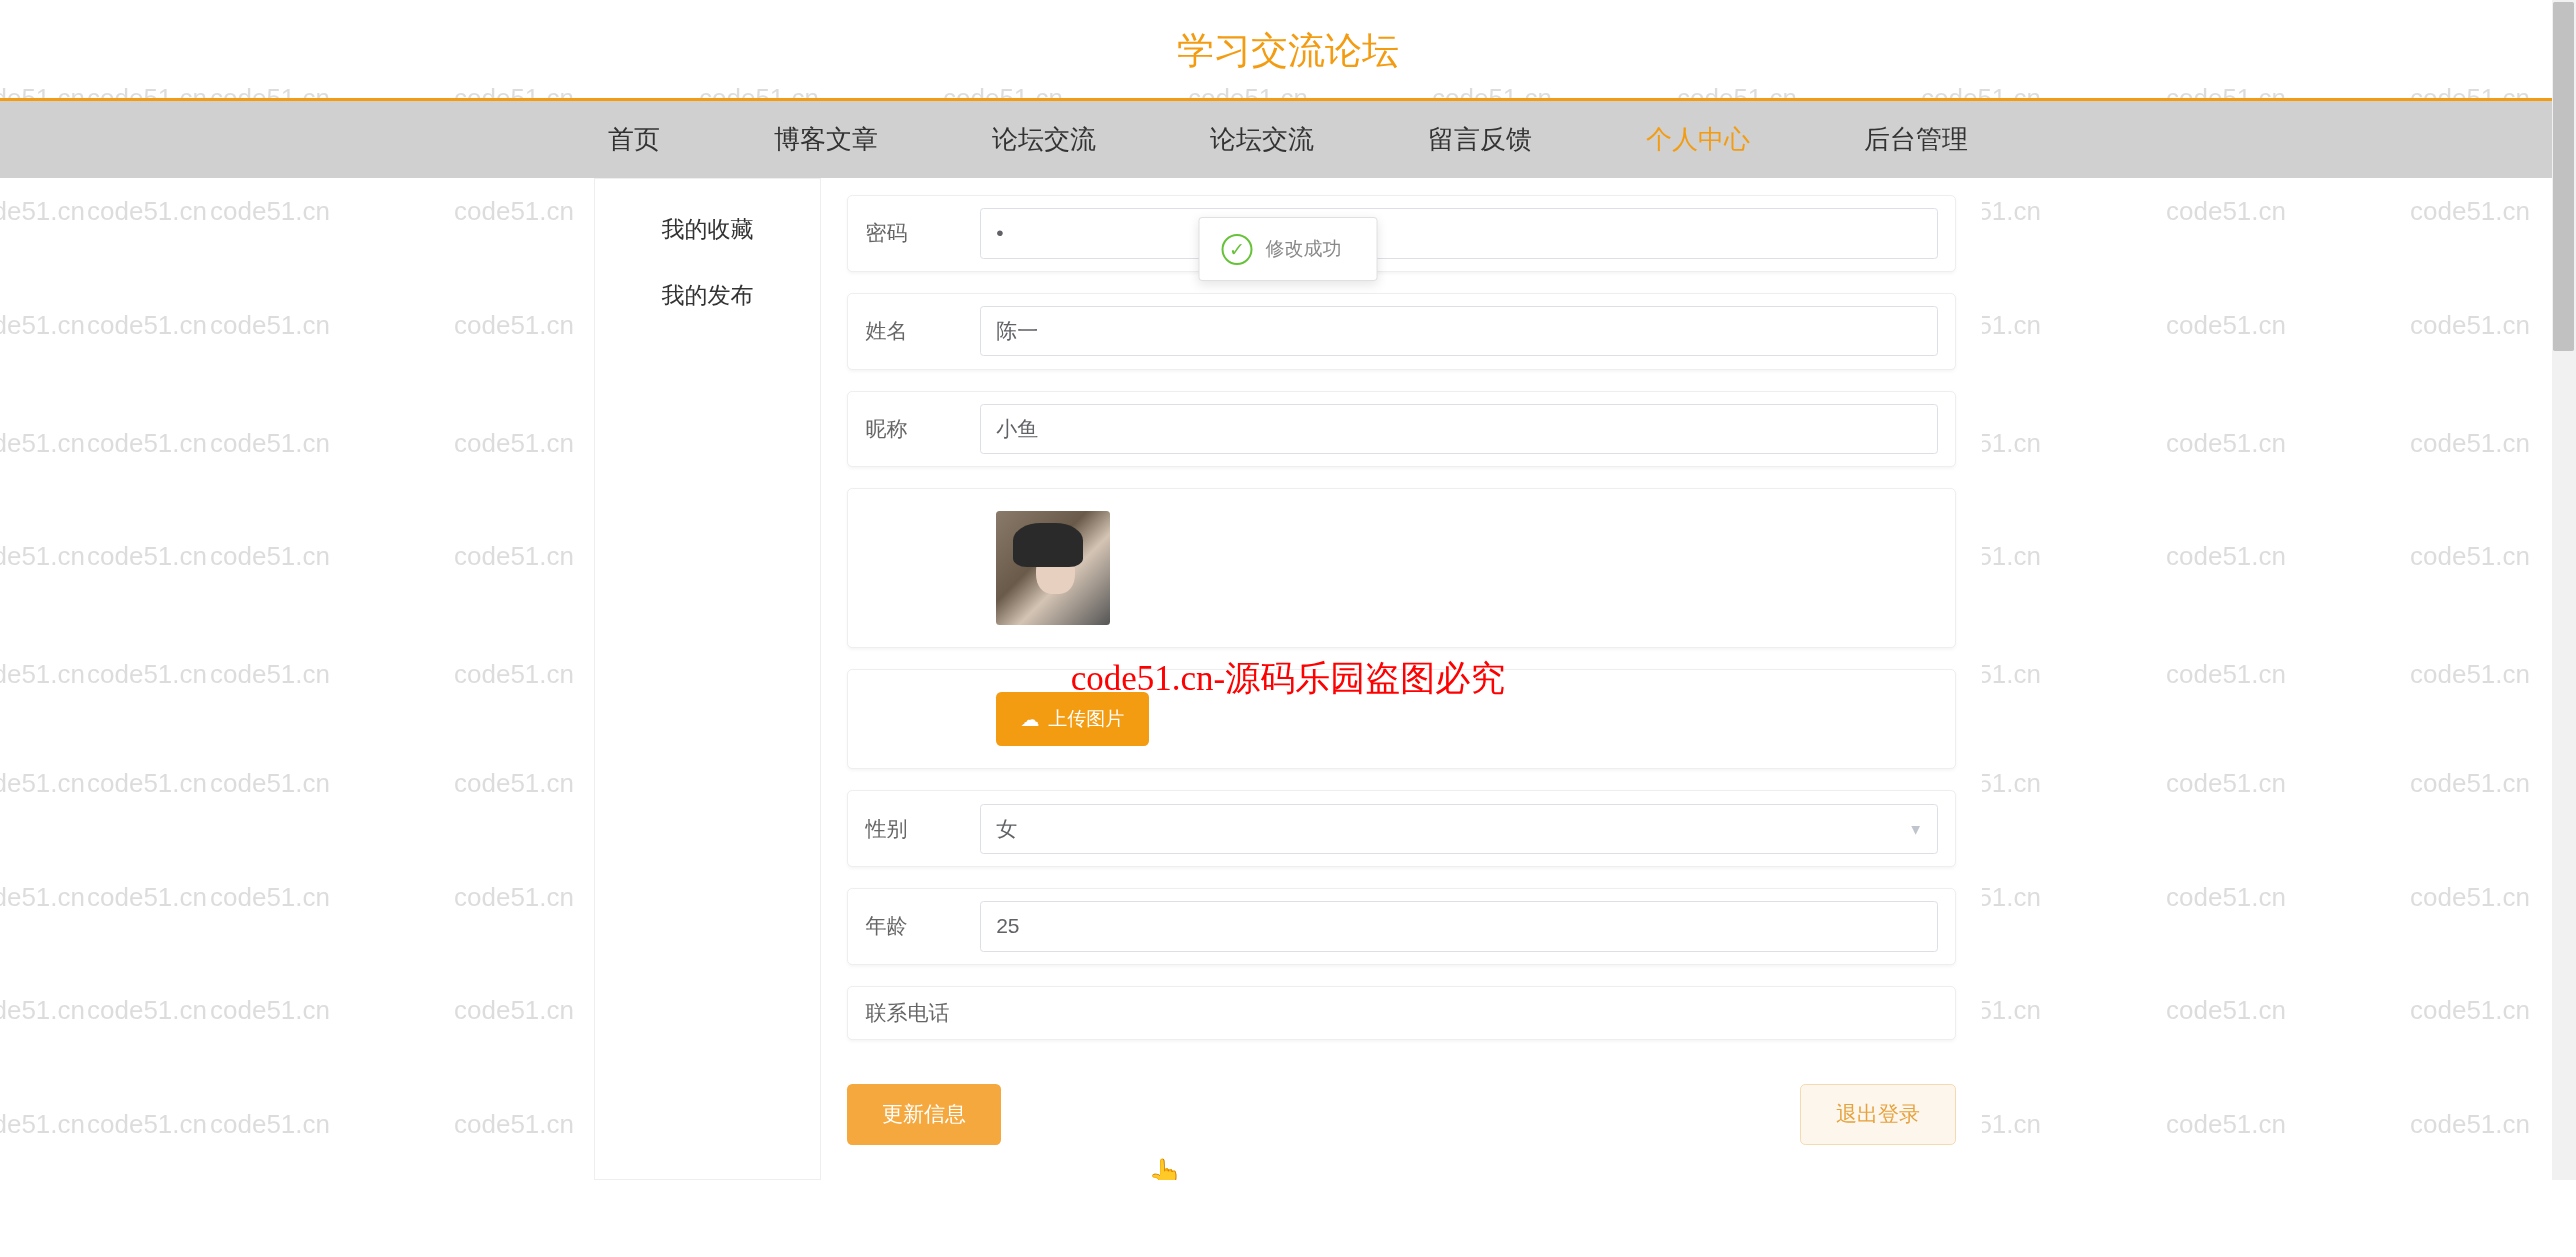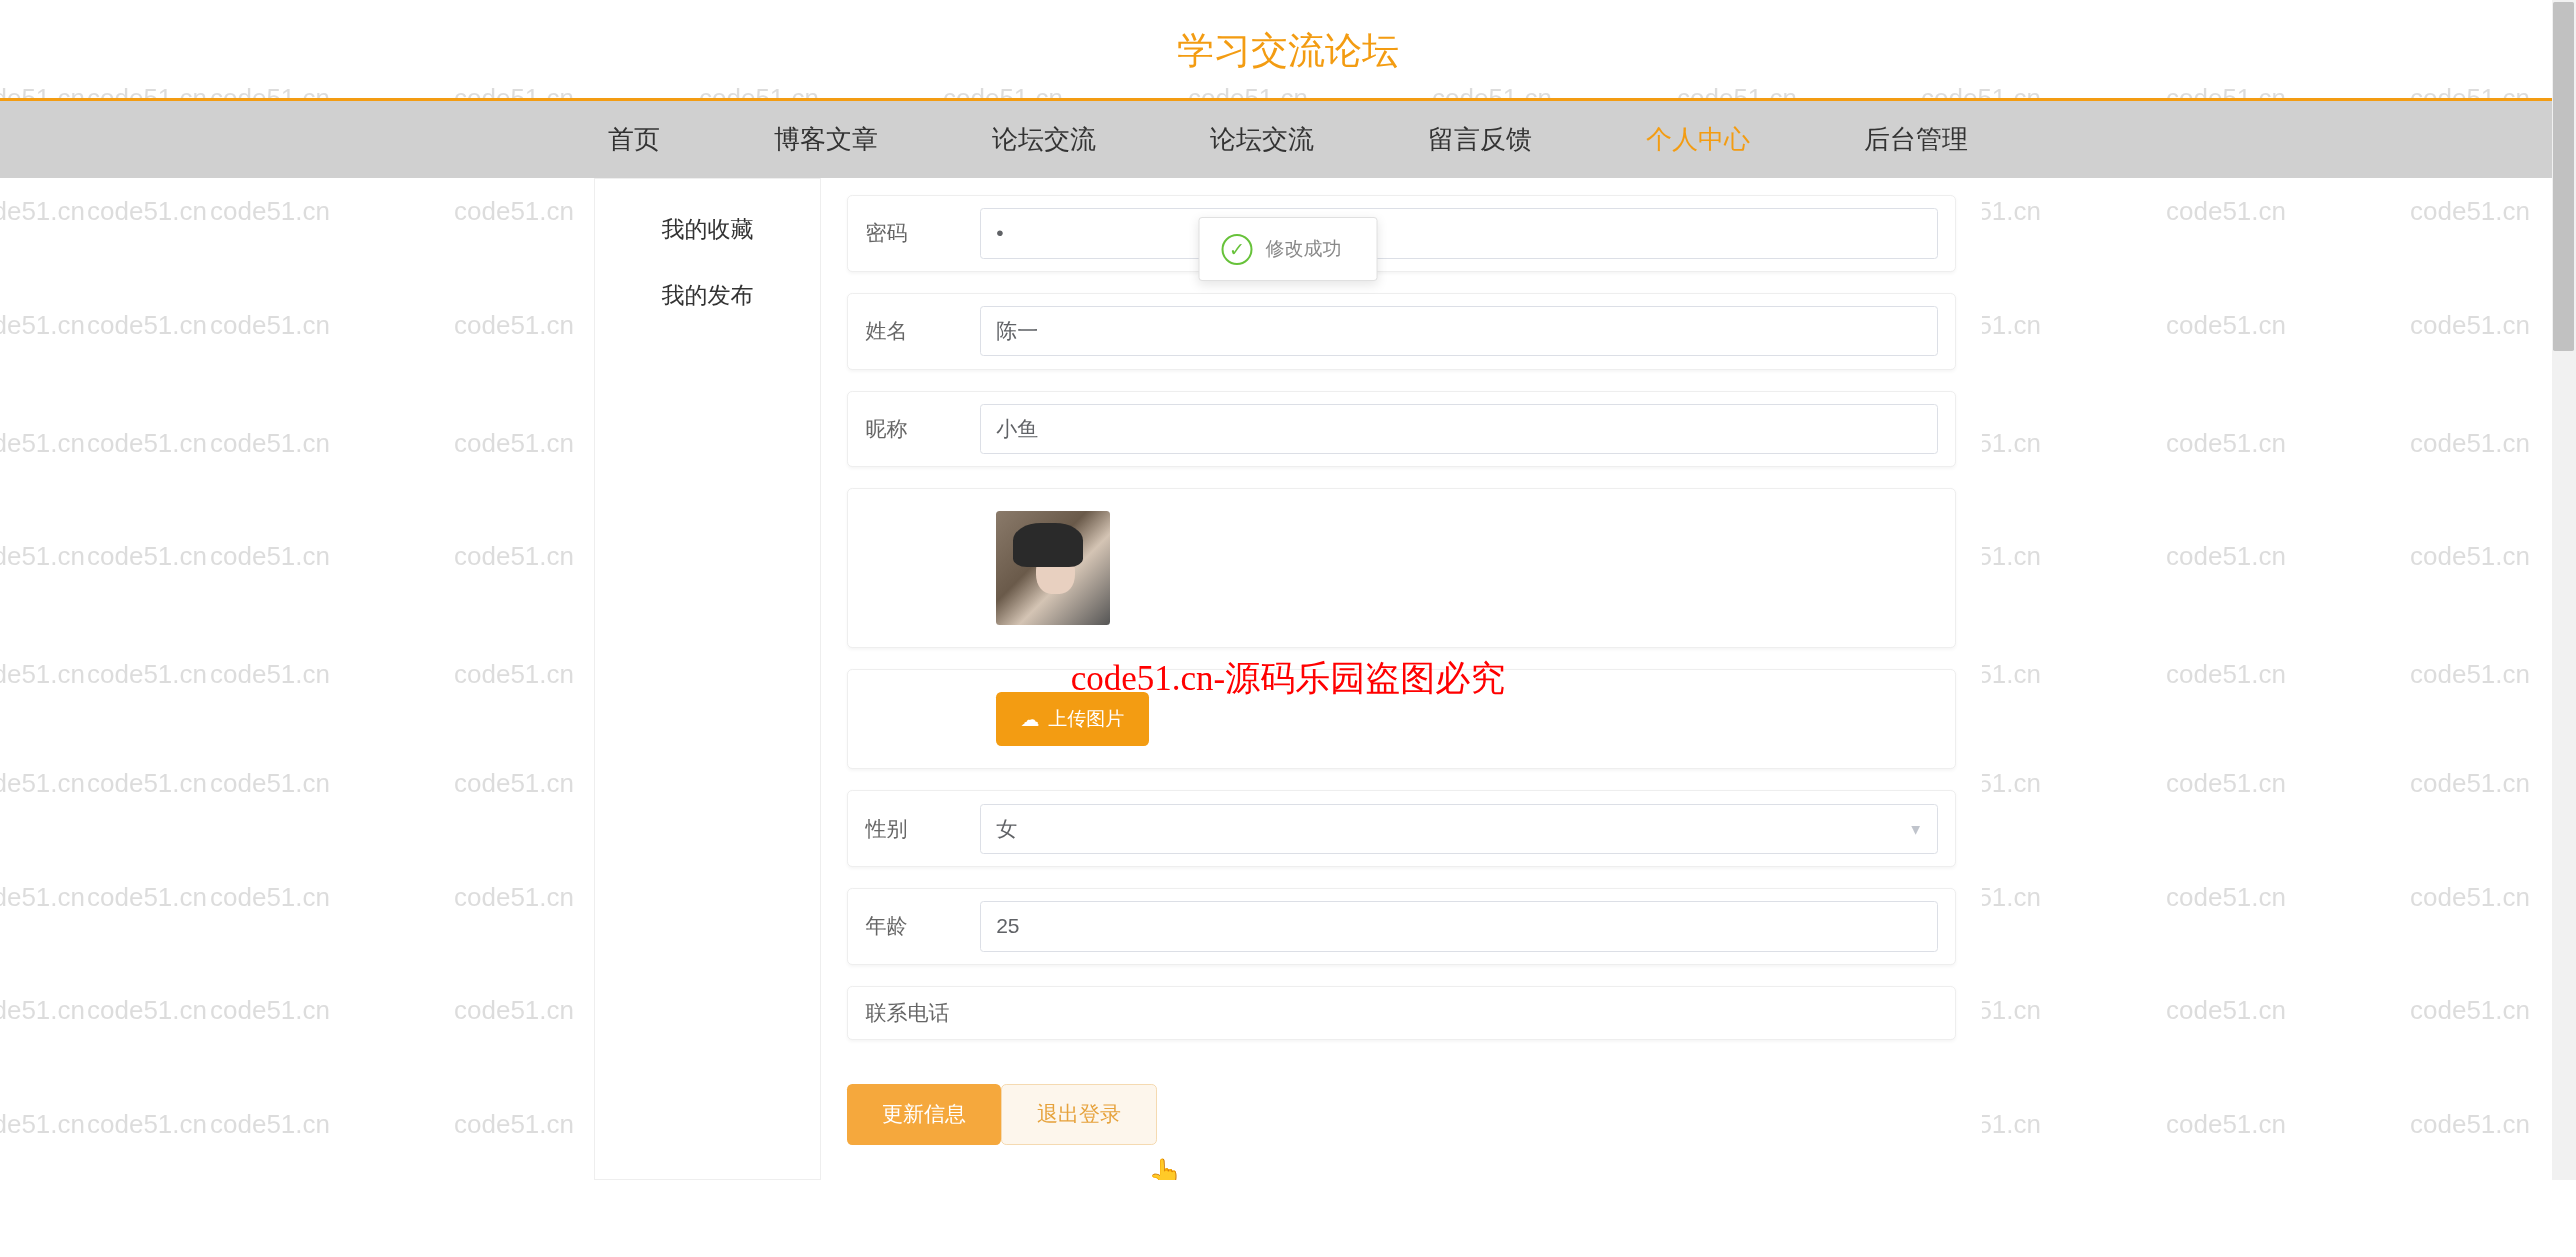--- a/index.html
+++ b/index.html
@@ -213,21 +213,22 @@
       display: inline-flex;
       align-items: center;
       gap: 8.7px;
     }
     .cloud-icon::before {
       content: "☁";
       font-size: 19px;
     }
     .button-row {
       display: flex;
-      justify-content: flex-start;
+      justify-content: space-between;
+      gap: 480px;
       margin-top: 26px;
       padding: 17.5px 0;
     }
     .btn-primary {
       background: #f5a83d;
       color: #fff;
       border: none;
       border-radius: 5.2px;
       padding: 15.7px 35px;
       font-size: 21px;

